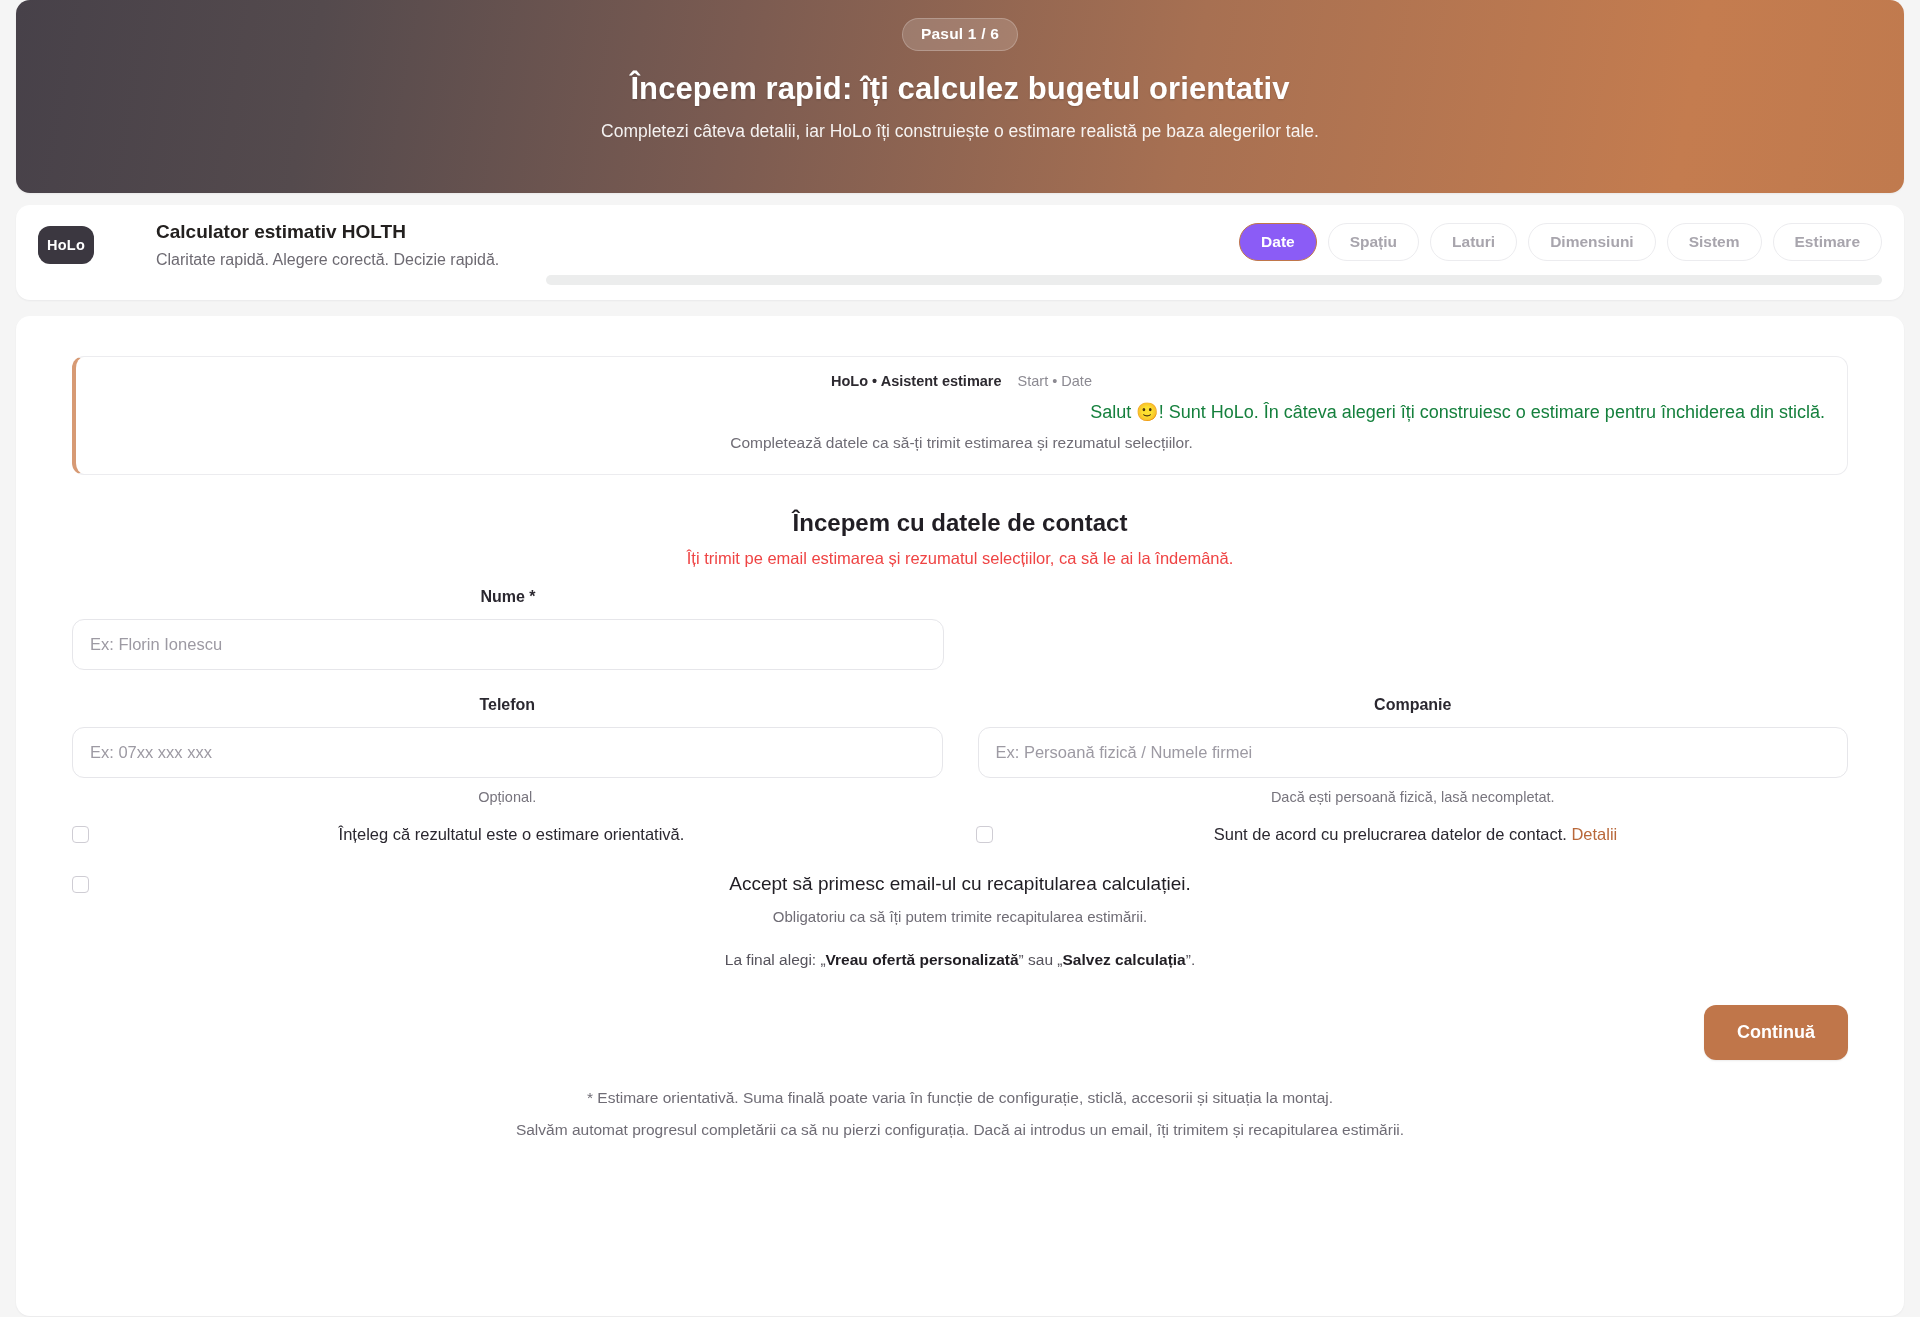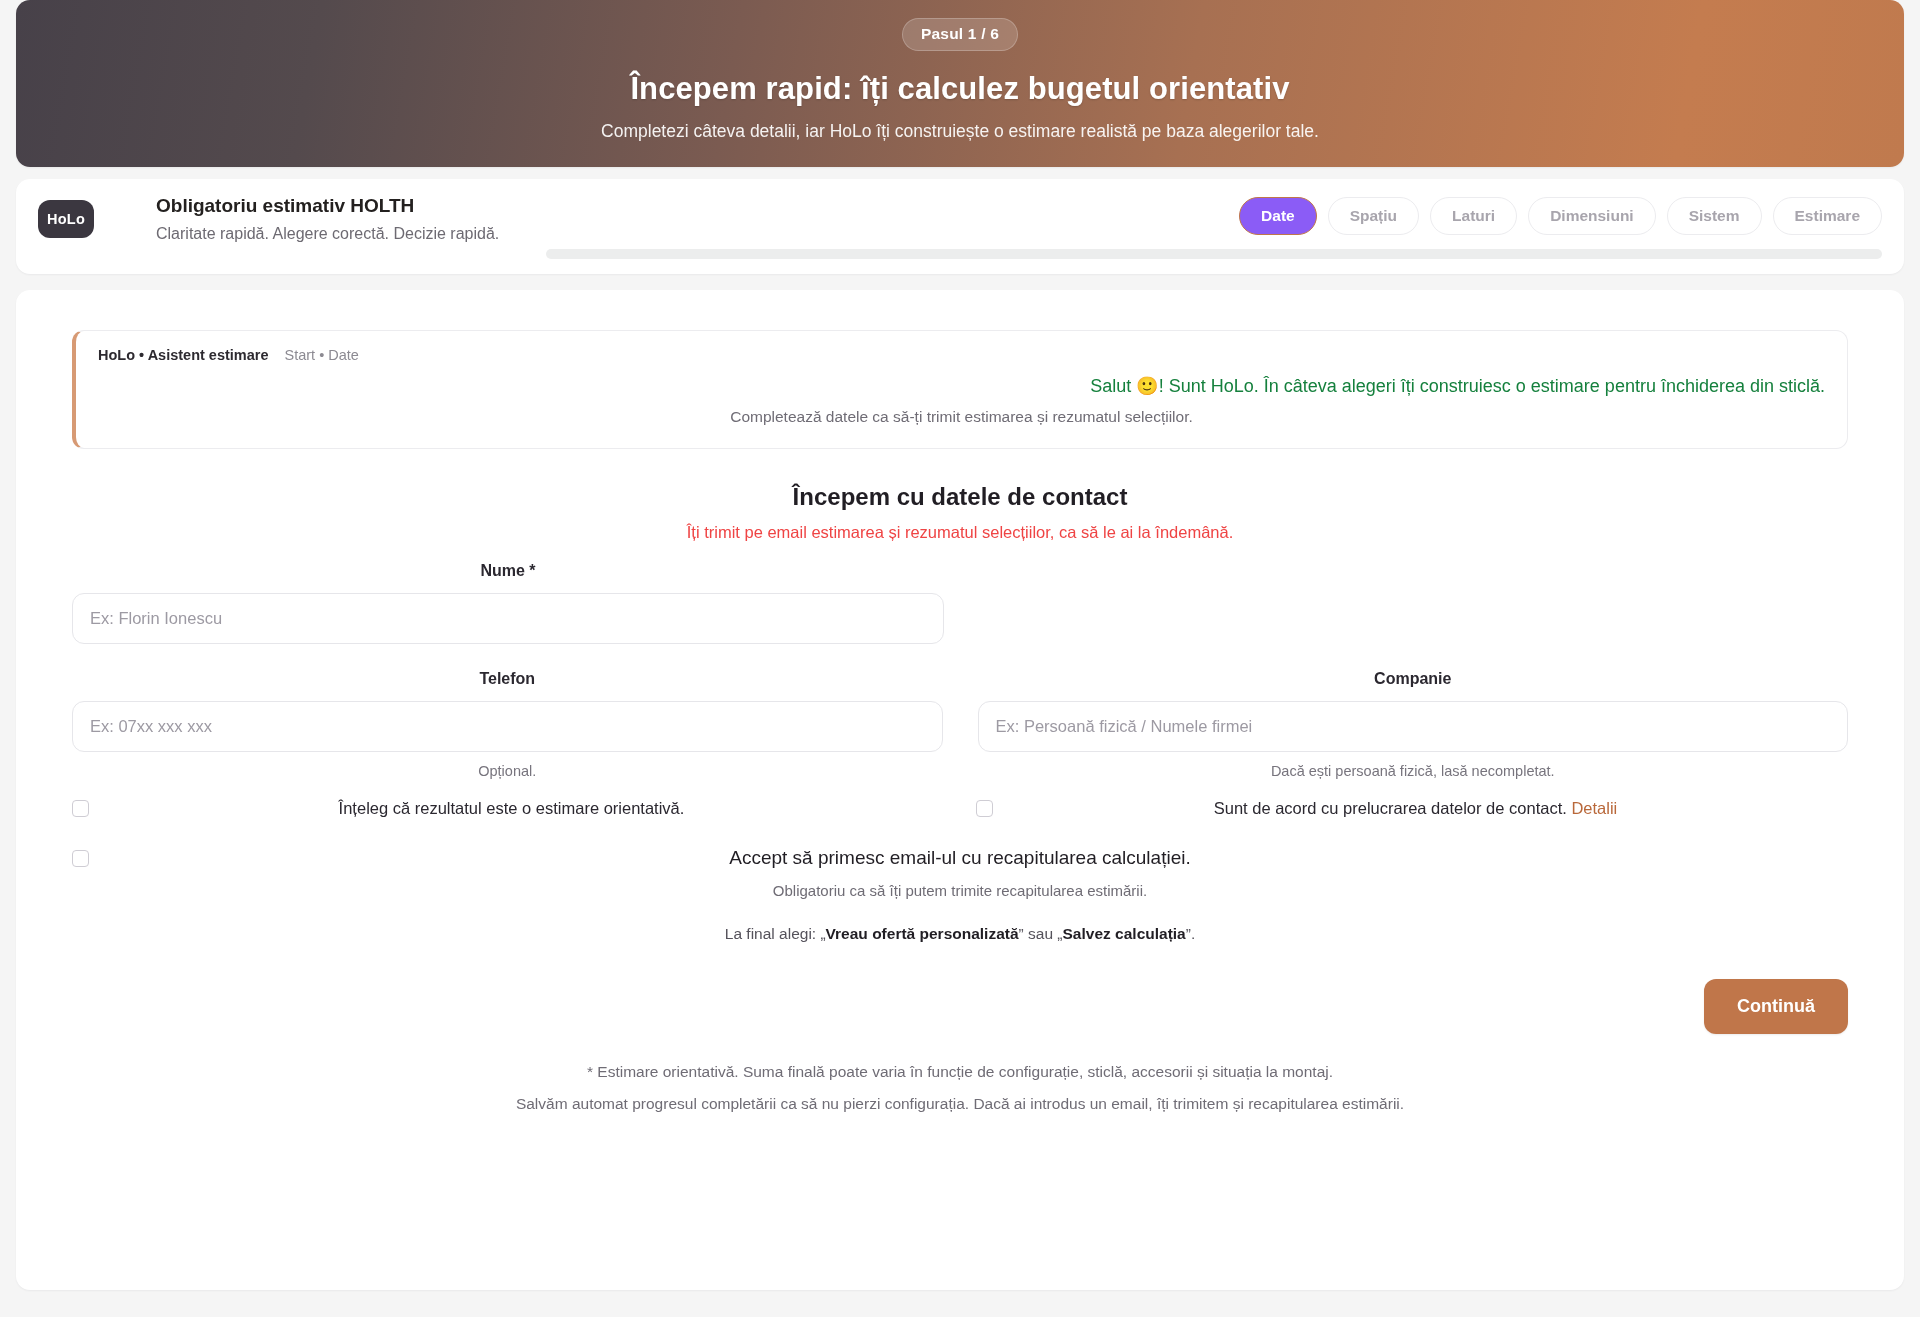--- a/index.html
+++ b/index.html
@@ -21,21 +21,21 @@
     position: relative;
     background: #f5f5f5;
     padding: 0 16px;
   }
 
   
   .hero {
     position: relative;
     margin: 0 auto;
     width: 1888px;
-    height: 167px;
+    height: 193px;
     border-radius: 14px;
     background: linear-gradient(100deg, #4a444c 0%, #5b4e4e 18%, #8a6450 45%, #b4seven 60%, #c07a4f 100%);
     background: linear-gradient(100deg, #474149 0%, #544a4d 16%, #7b5b51 38%, #a77052 62%, #c47c4f 88%, #c07a4e 100%);
     overflow: hidden;
     box-shadow: 0 1px 2px rgba(0,0,0,0.05);
   }
   .hero-inner {
     position: absolute;
     left: 0; right: 0; top: 0;
     text-align: center;
@@ -170,21 +170,21 @@
   .assistant {
     border: 1px solid #ececef;
     border-left: 4px solid #d79a74;
     border-radius: 12px;
     padding: 16px 22px 22px 22px;
     position: relative;
     min-height: 96px;
   }
   .assistant-head {
     display: flex;
-    justify-content: flex-start;
+    justify-content: center;
     align-items: baseline;
     font-size: 14.5px;
     gap: 16px;
   }
   .assistant-label { color: #2d2a30; font-weight: bold; }
   .assistant-meta { color: #8c8a92; font-weight: normal; font-size: 14.5px; }
   .assistant-line1 {
     text-align: right;
     font-size: 18px;
     color: #15803d;
@@ -344,21 +344,21 @@
       <span class="step-badge">Pasul 1 / 6</span>
       <h1 class="hero-title">Începem rapid: îți calculez bugetul orientativ</h1>
       <p class="hero-sub">Completezi câteva detalii, iar HoLo îți construiește o estimare realistă pe baza alegerilor tale.</p>
     </div>
   </div>
 
   <div class="brandbar">
     <div class="brand-left">
       <div class="logo-chip">HoLo</div>
       <div class="brand-text">
-        <div class="brand-title">Obligatoriu estimativ HOLTH</div>
+        <div class="brand-title">Calculator estimativ HOLTH</div>
         <div class="brand-tag">Claritate rapidă. Alegere corectă. Decizie rapidă.</div>
       </div>
     </div>
 
     <div class="pills">
       <div class="pill active">Date</div>
       <div class="pill">Spațiu</div>
       <div class="pill">Laturi</div>
       <div class="pill">Dimensiuni</div>
       <div class="pill">Sistem</div>

